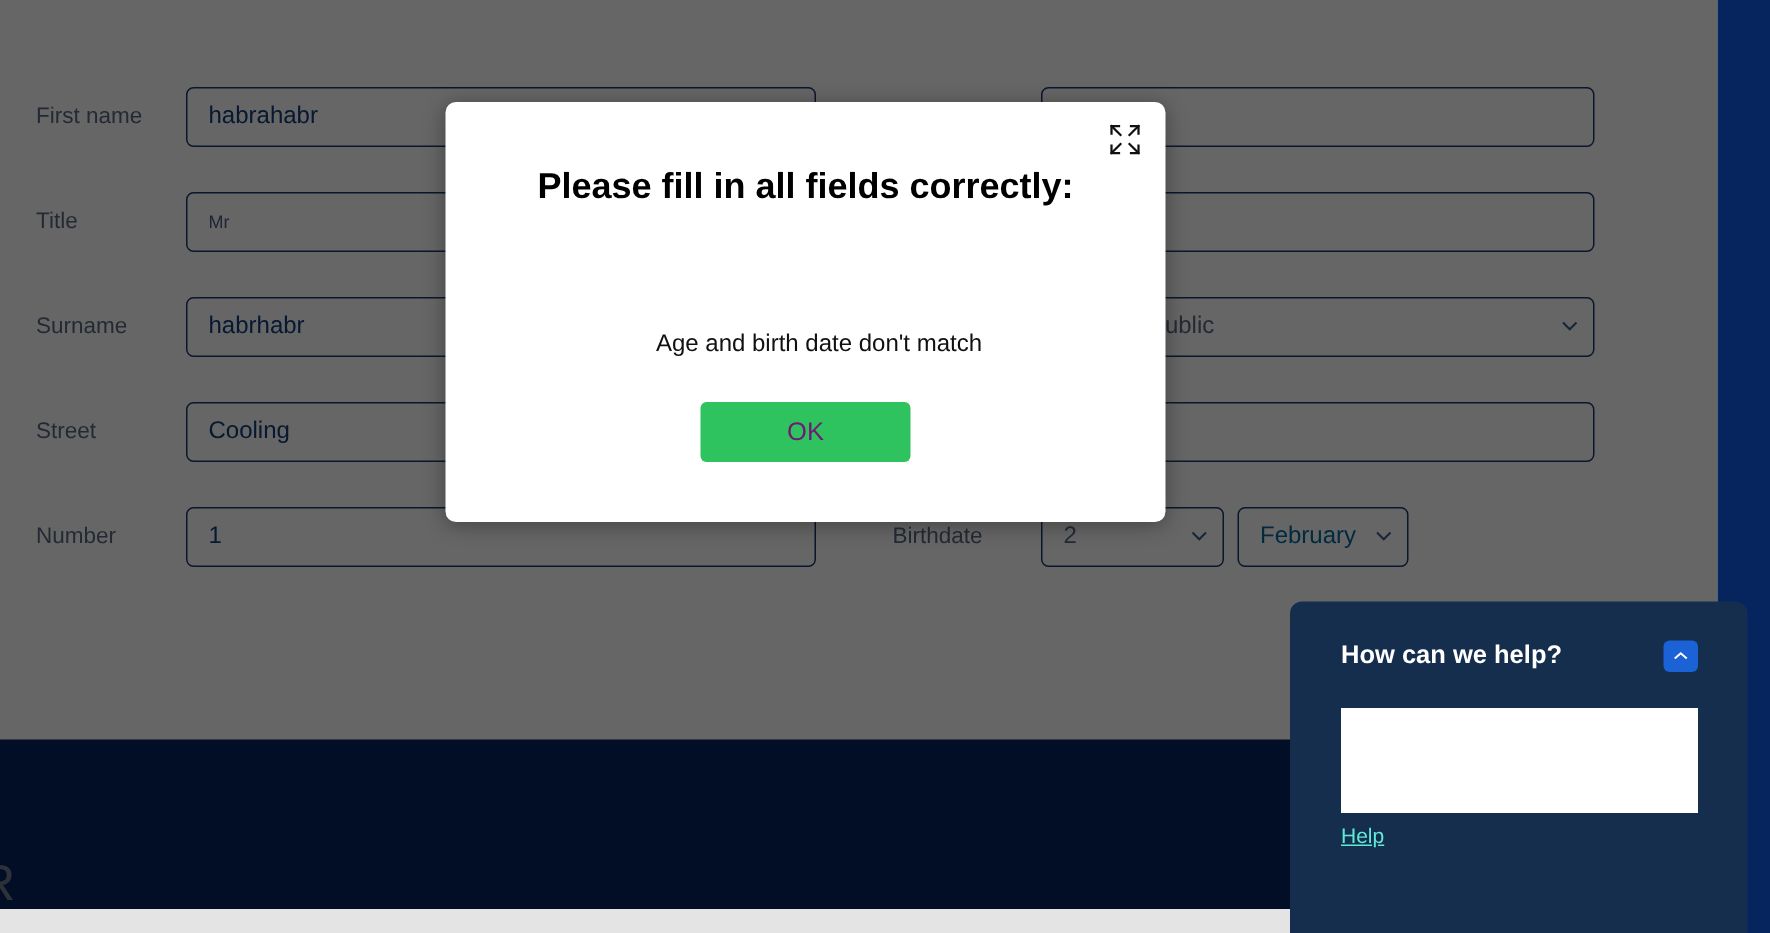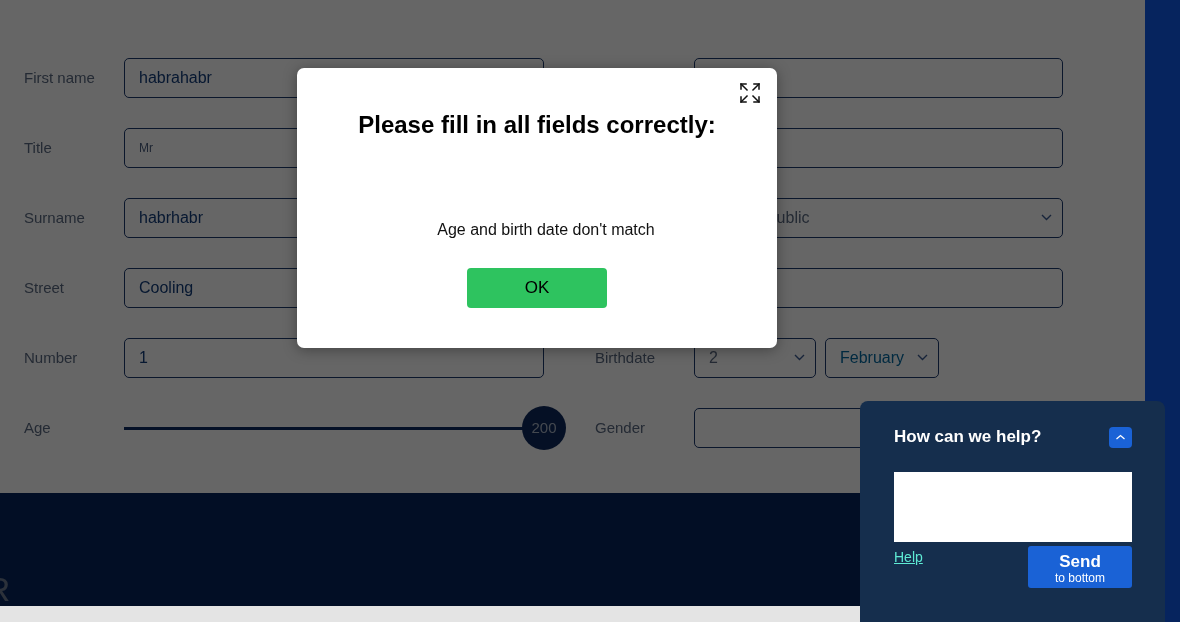--- a/index.html
+++ b/index.html
@@ -222,21 +222,21 @@
   #modal-list ul { margin: 15px; padding: 0 0 0 18px; display: inline-block; }
   #modal-ok {
     position: absolute;
     left: 170px;
     top: 200px;
     width: 140px;
     height: 40px;
     background: #2ec35f;
     border: none;
     border-radius: 4px;
-    color: #000000;
+    color: #701a75;
     font-family: "Liberation Sans", sans-serif;
     font-size: 17px;
     cursor: pointer;
   }
 
   
   #chat {
     position: absolute;
     left: 860px;
     top: 401px;
@@ -366,31 +366,20 @@
           <span>February</span>
           <span class="chev">
             <svg width="11" height="7" viewBox="0 0 11 7">
                 <path d="M1 1 L5.5 5.5 L10 1" stroke="#3c5b91" stroke-width="1.4" fill="none"></path>
               </svg>
           </span>
         </div>
 
       </div>
 
-      <div class="form-row" style="top:408px;">
-        <span class="fld-label" style="left:24px;">Age</span>
-
-        <div class="slider-wrap" style="left:124px; width:442px;">
-          <div class="slider-track" style="width:402px;"></div>
-          <div class="slider-handle" style="left:398px;">200</div>
-        </div>
-
-        <span class="fld-label" style="left:595px;">Gender</span>
-        <div class="ctl centered-text" style="left:694px; width:369px; color:#5b6a82;">Male</div>
-      </div>
 
     </div>
 
     <div id="footer">
       <div id="footer-btn"></div>
     </div>
     <div id="footer-brand">AR</div>
     <div id="footer-bottom-strip"></div>
   </div>
 
@@ -431,19 +420,15 @@
     <button id="chat-collapse">
       <svg width="11" height="7" viewBox="0 0 11 7" style="display:block;margin:0 auto;">
         <path d="M1.5 5 L5.5 1.5 L9.5 5" stroke="#ffffff" stroke-width="1.3" fill="none"></path>
       </svg>
     </button>
 
     <textarea id="chat-input" style=""></textarea>
 
     <a id="chat-help">Help</a>
 
-    <button id="chat-send">
-      <span class="big">Send</span>
-      <span class="small">to bottom</span>
-    </button>
   </div>
 
 </div>
 
 </body></html>

